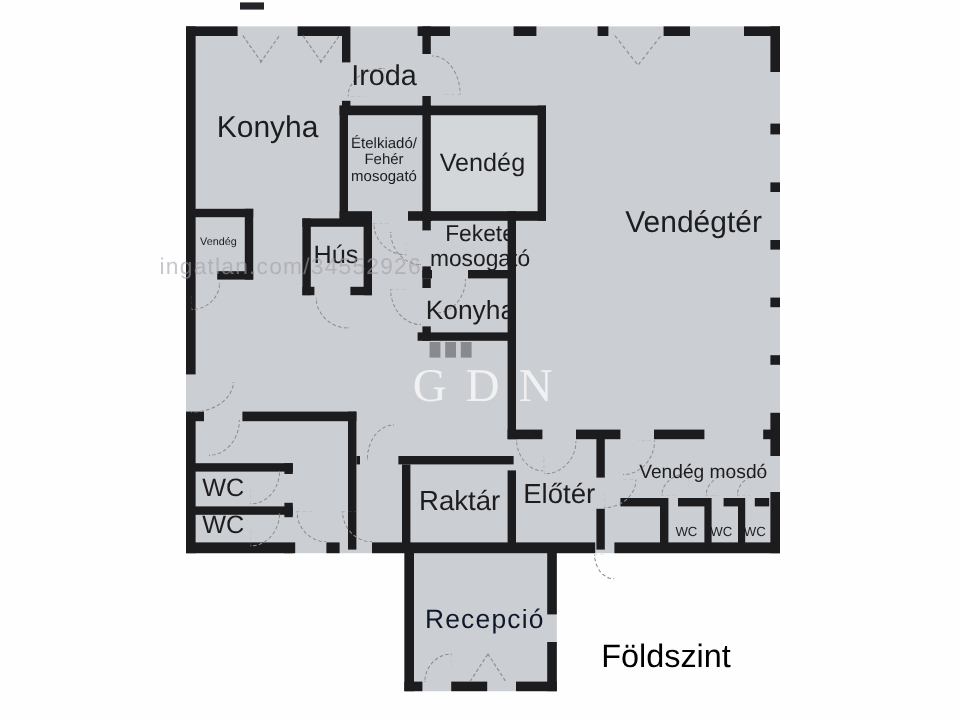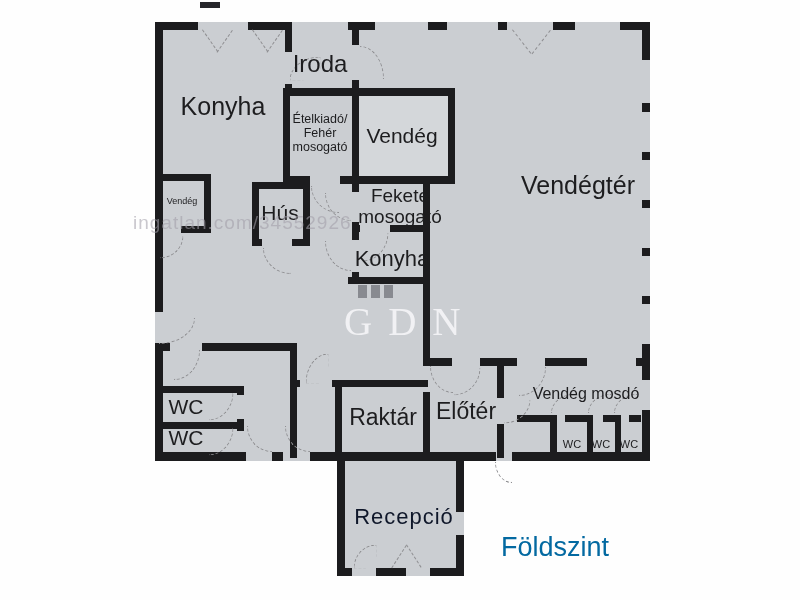--- a/index.html
+++ b/index.html
@@ -175,21 +175,21 @@
   <div class="lbl" style="left:392px;top:259px;font-size:22px;">Konyha</div>
   <div class="lbl" style="left:186px;top:407px;font-size:21px;">WC</div>
   <div class="lbl" style="left:186px;top:438px;font-size:21px;">WC</div>
   <div class="lbl" style="left:383px;top:418px;font-size:23px;">Raktár</div>
   <div class="lbl" style="left:466px;top:412px;font-size:23px;">Előtér</div>
   <div class="lbl" style="left:586px;top:394px;font-size:16px;text-align:center;">Vendég mosdó</div>
   <div class="lbl" style="left:572px;top:444px;font-size:11px;">WC</div>
   <div class="lbl" style="left:601px;top:444px;font-size:11px;">WC</div>
   <div class="lbl" style="left:629px;top:444px;font-size:11px;">WC</div>
   <div class="lbl" style="left:404px;top:517px;font-size:22px;color:#0f172a;letter-spacing:1px;">Recepció</div>
-  <div class="lbl" style="left:555px;top:547px;font-size:27px;color:#0369a1;">Földszint</div>
+  <div class="lbl" style="left:555px;top:547px;font-size:27px;color:#000000;">Földszint</div>
 
   <div class="wm1" style="left:133px;top:212px;font-size:19px;">ingatlan.com/34552926</div>
   <div class="logobar" style="left:358px;top:285px;width:9px;height:13px;"></div>
   <div class="logobar" style="left:371px;top:285px;width:9px;height:13px;"></div>
   <div class="logobar" style="left:384px;top:285px;width:9px;height:13px;"></div>
   <div class="wm2" style="left:344px;top:299px;font-size:39px;font-family:Liberation Serif, serif;">GDN</div>
 
 </div>
 
 </body></html>

